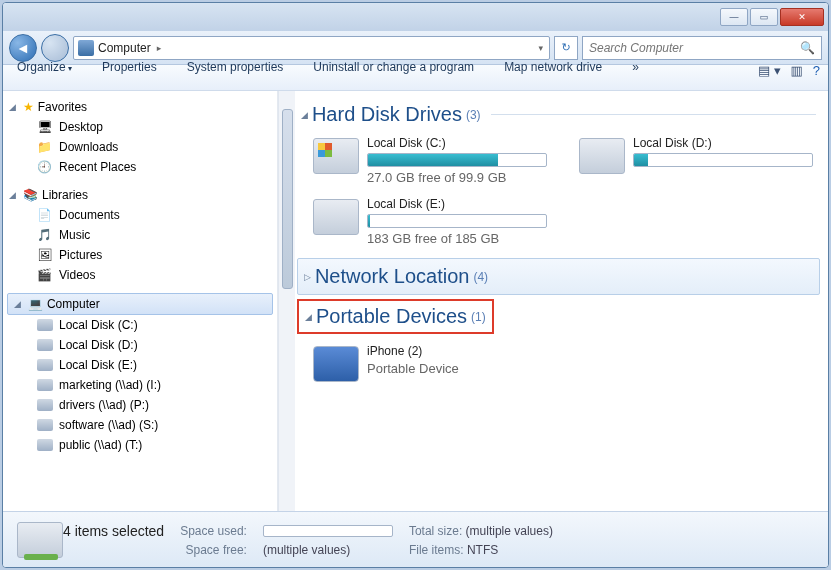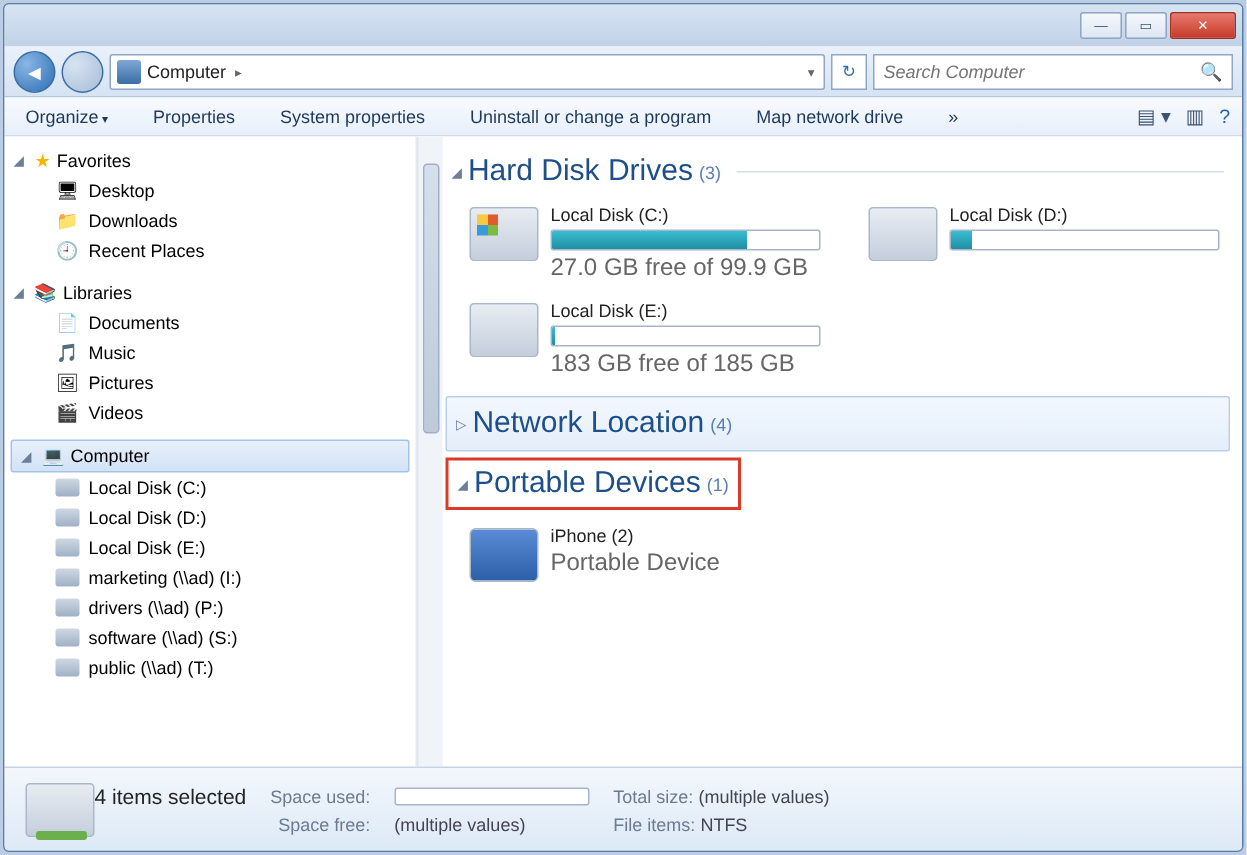--- a/index.html
+++ b/index.html
@@ -12,21 +12,21 @@
 .navbtn{width:28px;height:28px;border-radius:50%;background:radial-gradient(circle at 30% 30%,#89b7e6,#2d6db3);border:1px solid #3a6ea5;display:flex;align-items:center;justify-content:center;color:#fff;font-size:14px}
 .navbtn.fwd{background:radial-gradient(circle at 30% 30%,#d7e4f2,#a7bcd6)}
 .addrbar{flex:1;height:24px;background:#fff;border:1px solid #8fa6c4;border-radius:2px;display:flex;align-items:center;padding:0 4px;gap:4px}
 .addricon{width:16px;height:16px;background:linear-gradient(#7fa8d6,#3a6ea5);border-radius:2px}
 .addrtext{color:#222}
 .addrarrow{color:#666;font-size:9px;margin:0 2px}
 .refbtn{width:24px;height:24px;border:1px solid #8fa6c4;background:#fff;display:flex;align-items:center;justify-content:center;color:#2d6db3;font-size:11px}
 .searchbox{width:240px;height:24px;border:1px solid #8fa6c4;background:#fff;display:flex;align-items:center;padding:0 6px}
 .searchbox input{border:none;outline:none;flex:1;font-style:italic;color:#888}
 .searchicon{color:#4a7bb5}
-.toolbar{height:26px;background:linear-gradient(#f8fbfe,#e7effa);display:flex;align-items:center;padding:0 8px;gap:18px;border-bottom:1px solid #cfdbeb;color:#1e395b}
+.toolbar{height:26px;background:linear-gradient(#f8fbfe,#e7effa);display:flex;align-items:flex-end;padding:12px 8px;gap:18px;border-bottom:1px solid #cfdbeb;color:#1e395b}
 .toolitem{padding:4px 6px;cursor:default}
 .toolitem.drop::after{content:" ▾";font-size:8px}
 .toolspacer{flex:1}
 .toolicons{display:flex;gap:10px;align-items:center;color:#3b5173}
 .toolicons span{font-size:13px}
 .body{flex:1;display:flex;overflow:hidden;background:#fff}
 .sidebar{width:275px;border-right:1px solid #e4e9f0;overflow-y:auto;padding:6px 0;position:relative}
 .tree-section{margin-bottom:8px}
 .tree-hdr{display:flex;align-items:center;padding:3px 6px;gap:4px}
 .tree-hdr .twisty{color:#6b7f9a;font-size:9px;width:10px}
@@ -47,21 +47,21 @@
 .group-hdr.highlight{border:2px solid #dd3b2a;padding:4px 6px;display:inline-flex;margin-bottom:4px}
 .drives{display:flex;flex-wrap:wrap;gap:12px 26px;padding:6px 0 12px 16px}
 .drive{display:flex;gap:8px;width:240px}
 .drive-icon{width:46px;height:36px;background:linear-gradient(#e8ecf2,#c4cedb);border:1px solid #aab7c9;border-radius:3px;position:relative;margin-top:2px}
 .drive-icon.win::before{content:"";position:absolute;top:4px;left:4px;width:14px;height:14px;background:conic-gradient(#e15b2c 0 25%,#7cbb3f 0 50%,#3a9ad9 0 75%,#f7c93e 0)}
 .drive-icon.dev{background:linear-gradient(#5a8bd6,#2d5fa8);border-radius:4px}
 .drive-info{flex:1}
 .drive-name{color:#222;margin-bottom:3px}
 .drive-bar{width:180px;height:14px;border:1px solid #a6b5c9;background:#fff;border-radius:2px;overflow:hidden;margin-bottom:3px}
 .drive-fill{height:100%;background:linear-gradient(#38bdd1,#1f8fa3)}
-.drive-free{color:#666;font-size:16px}
+.drive-free{color:#666;font-size:13px}
 .statusbar{height:56px;background:linear-gradient(#f3f7fc,#dde9f6);border-top:1px solid #c4d3e7;display:flex;align-items:center;padding:0 14px;}
 .statusicon{width:46px;height:36px;background:linear-gradient(#e8ecf2,#c4cedb);border:1px solid #aab7c9;border-radius:3px;position:relative}
 .statusicon::after{content:"";position:absolute;bottom:-3px;left:6px;width:34px;height:6px;background:#6ab04c;border-radius:2px}
 .statustext{display:grid;grid-template-columns:auto auto auto auto;column-gap:16px;row-gap:4px;align-items:center;color:#445}
 .statustext .lbl{color:#6b7b90;text-align:right}
 .statustext .hdr{font-size:14px;color:#222}
 .stbar{width:130px;height:12px;border:1px solid #a6b5c9;background:#fff;border-radius:2px}
 .vscroll{width:17px;background:#f0f3f8;border-left:1px solid #e0e6ef}
 .vthumb{width:11px;margin:18px auto;height:180px;background:linear-gradient(#d6dfec,#bccada);border:1px solid #9fb0c6;border-radius:3px}
 </style>

